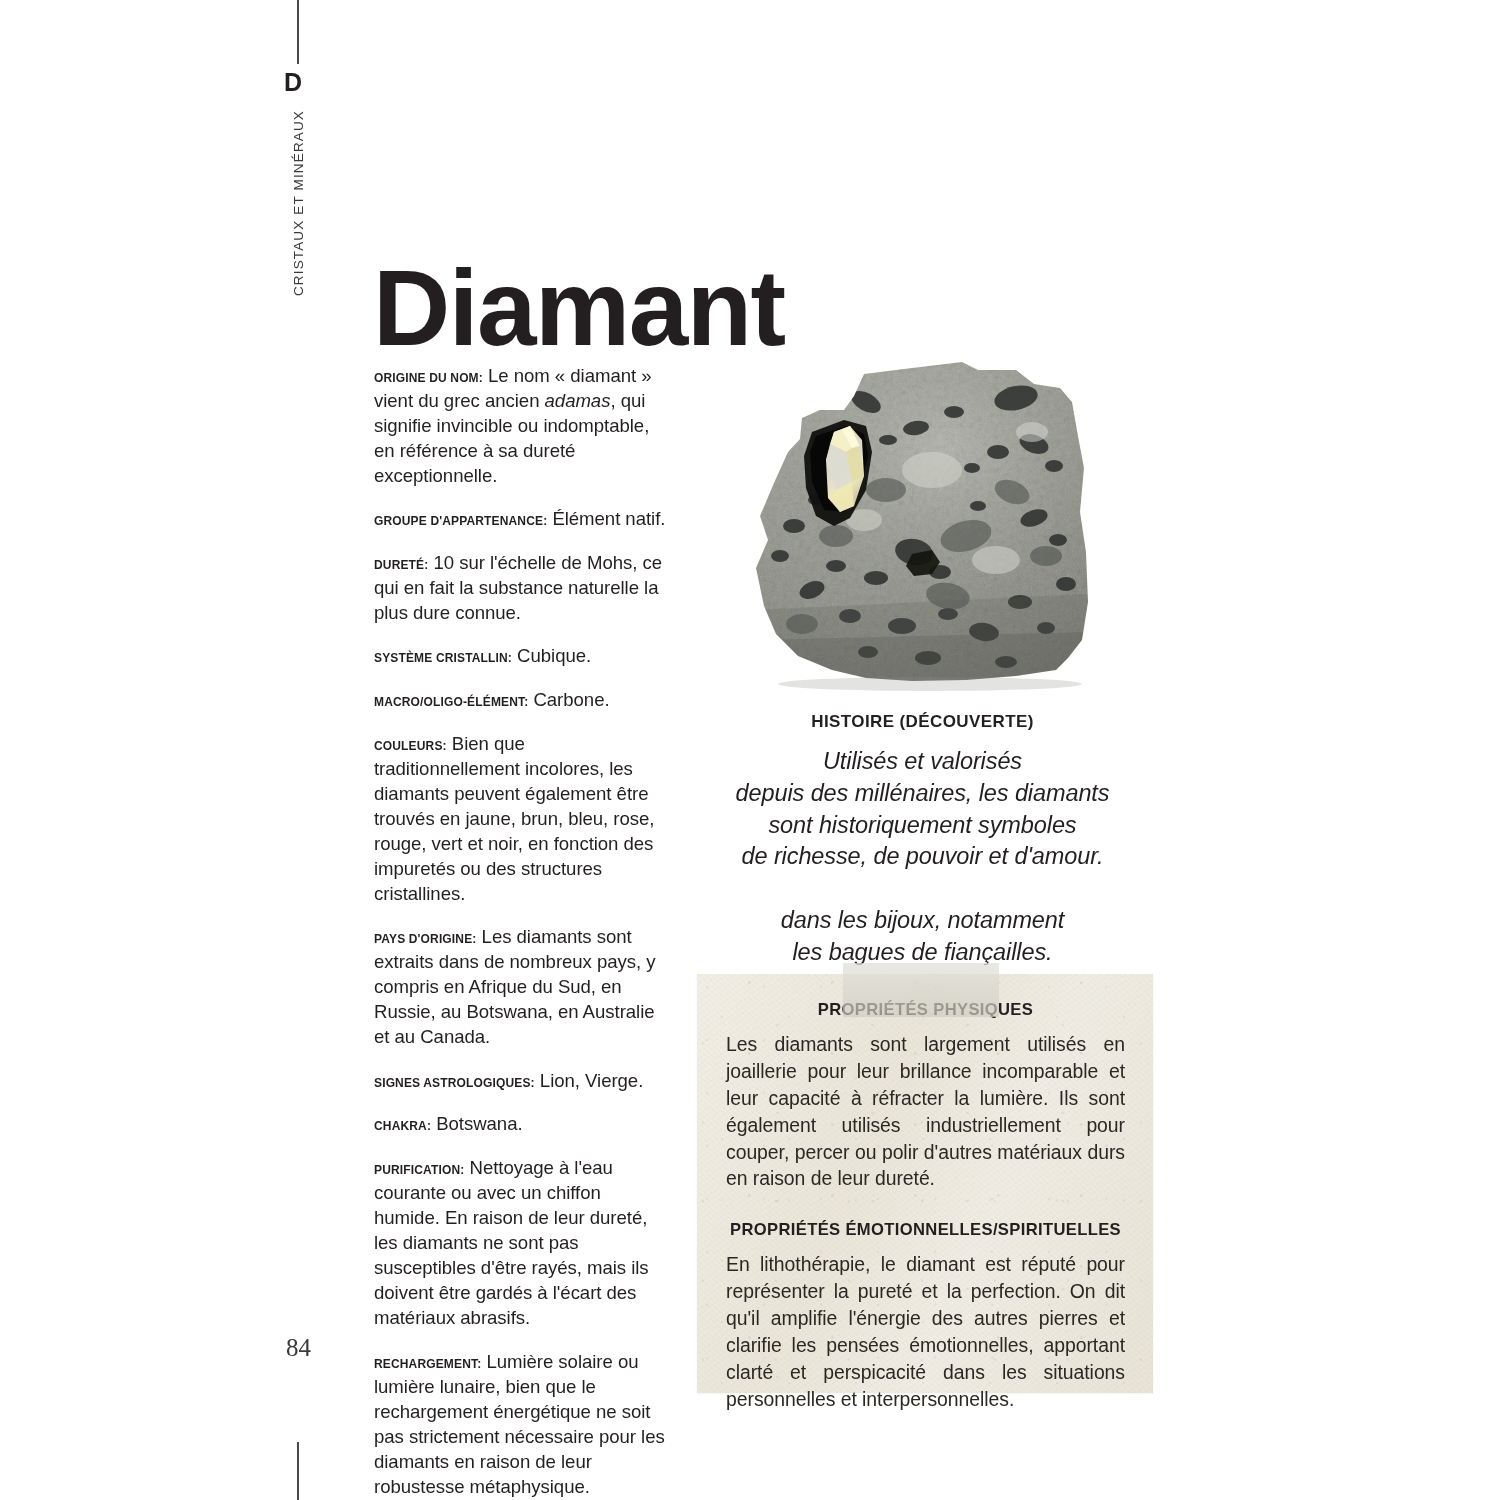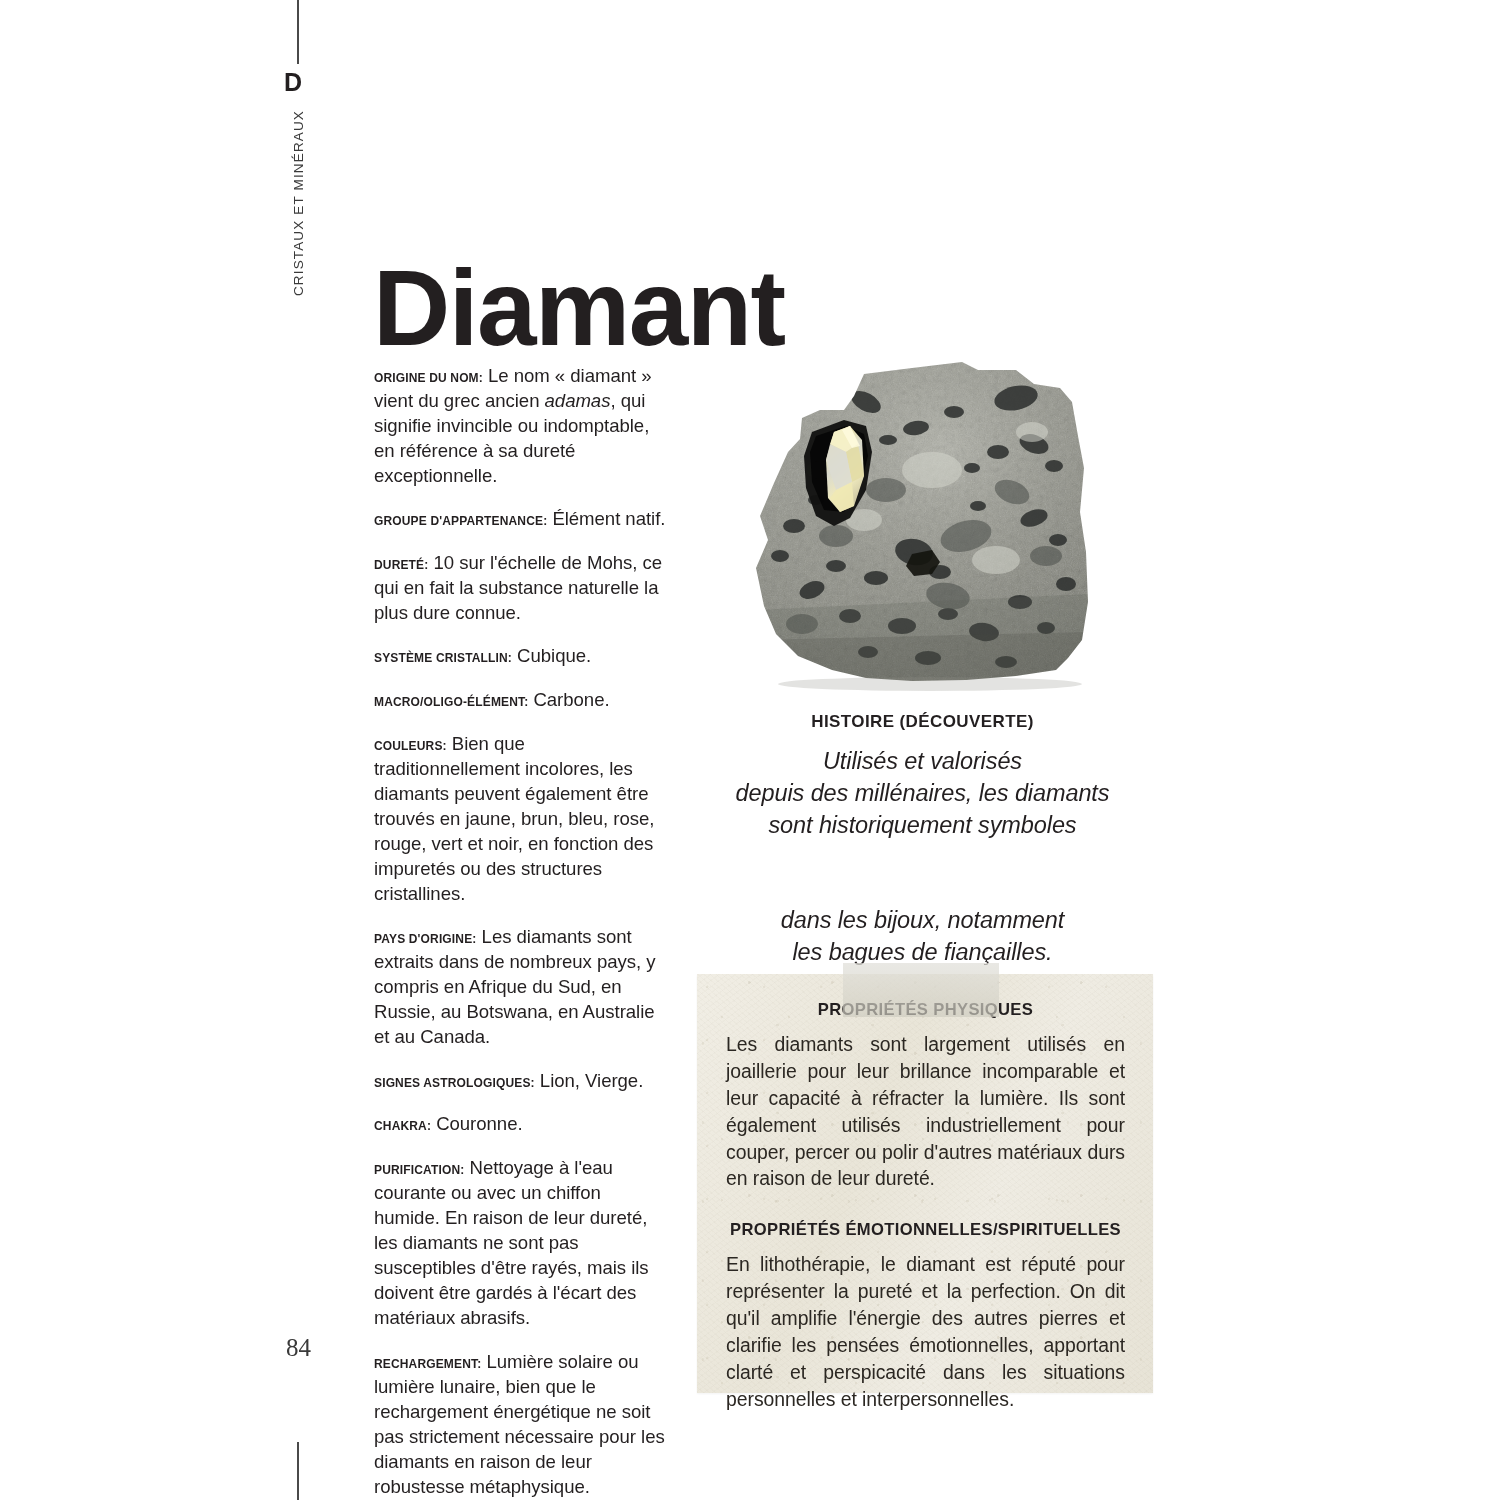--- a/index.html
+++ b/index.html
@@ -197,21 +197,21 @@
 
 <div class="info-col" id="info-col">
     <p class="info-entry"><span class="info-label">ORIGINE DU NOM:</span><span class="info-value"> Le nom « diamant » vient du grec ancien </span><em class="ital">adamas</em><span class="info-value">, qui signifie invincible ou indomptable, en référence à sa dureté exceptionnelle.</span></p>
     <p class="info-entry"><span class="info-label">GROUPE D'APPARTENANCE:</span><span class="info-value"> Élément natif.</span></p>
     <p class="info-entry"><span class="info-label">DURETÉ:</span><span class="info-value"> 10 sur l'échelle de Mohs, ce qui en fait la substance naturelle la plus dure connue.</span></p>
     <p class="info-entry"><span class="info-label">SYSTÈME CRISTALLIN:</span><span class="info-value"> Cubique.</span></p>
     <p class="info-entry"><span class="info-label">MACRO/OLIGO-ÉLÉMENT:</span><span class="info-value"> Carbone.</span></p>
     <p class="info-entry"><span class="info-label">COULEURS:</span><span class="info-value"> Bien que traditionnellement incolores, les diamants peuvent également être trouvés en jaune, brun, bleu, rose, rouge, vert et noir, en fonction des impuretés ou des structures cristallines.</span></p>
     <p class="info-entry"><span class="info-label">PAYS D'ORIGINE:</span><span class="info-value"> Les diamants sont extraits dans de nombreux pays, y compris en Afrique du Sud, en Russie, au Botswana, en Australie et au Canada.</span></p>
     <p class="info-entry"><span class="info-label">SIGNES ASTROLOGIQUES:</span><span class="info-value"> Lion, Vierge.</span></p>
-    <p class="info-entry"><span class="info-label">CHAKRA:</span><span class="info-value"> Couronne.</span></p>
+    <p class="info-entry"><span class="info-label">CHAKRA:</span><span class="info-value"> Botswana.</span></p>
     <p class="info-entry"><span class="info-label">PURIFICATION:</span><span class="info-value"> Nettoyage à l'eau courante ou avec un chiffon humide. En raison de leur dureté, les diamants ne sont pas susceptibles d'être rayés, mais ils doivent être gardés à l'écart des matériaux abrasifs.</span></p>
     <p class="info-entry"><span class="info-label">RECHARGEMENT:</span><span class="info-value"> Lumière solaire ou lumière lunaire, bien que le rechargement énergétique ne soit pas strictement nécessaire pour les diamants en raison de leur robustesse métaphysique.</span></p>
   </div>
 
 <div class="photo-wrap">
   <svg class="rock-svg" viewBox="0 0 410 365" preserveAspectRatio="xMidYMid meet" aria-hidden="true">
     <defs>
       <linearGradient id="rockBase" x1="0" y1="0" x2="1" y2="1">
         <stop offset="0%" stop-color="#a9aaa2"></stop>
         <stop offset="32%" stop-color="#999a91"></stop>
@@ -323,21 +323,21 @@
       <path d="M40,270 L372,254 L372,345 L40,345 Z" fill="#5d5e57" opacity="0.22"></path>
       <path d="M40,300 L372,292 L372,345 L40,345 Z" fill="#4a4b45" opacity="0.22"></path>
     </g>
 
     <ellipse cx="214" cy="344" rx="152" ry="7" fill="#8f9088" opacity="0.25"></ellipse>
   </svg>
 </div>
 
 <div class="histoire-block">
   <div class="histoire-title">HISTOIRE (DÉCOUVERTE)</div>
-  <div class="histoire-body" id="histoire-body"><span>Utilisés et valorisés</span><br><span>depuis des millénaires, les diamants</span><br><span>sont historiquement symboles</span><br><br><br><span>dans les bijoux, notamment</span><br><span>les bagues de fiançailles.</span></div>
+  <div class="histoire-body" id="histoire-body"><span>Utilisés et valorisés</span><br><span>depuis des millénaires, les diamants</span><br><span>sont historiquement symboles</span><br><span>de richesse, de pouvoir et d'amour.</span><br><br><span>dans les bijoux, notamment</span><br><span>les bagues de fiançailles.</span></div>
 </div>
 
 <div class="note-card">
   <div class="note-inner">
     <div class="note-heading">PROPRIÉTÉS PHYSIQUES</div>
     <div class="note-body">Les diamants sont largement utilisés en joaillerie pour leur brillance incomparable et leur capacité à réfracter la lumière. Ils sont également utilisés industriellement pour couper, percer ou polir d'autres matériaux durs en raison de leur dureté.</div>
     <div class="note-heading second">PROPRIÉTÉS ÉMOTIONNELLES/SPIRITUELLES</div>
     <div class="note-body">En lithothérapie, le diamant est réputé pour représenter la pureté et la perfection. On dit qu'il amplifie l'énergie des autres pierres et clarifie les pensées émotionnelles, apportant clarté et perspicacité dans les situations personnelles et interpersonnelles.</div>
   </div>
 </div>

